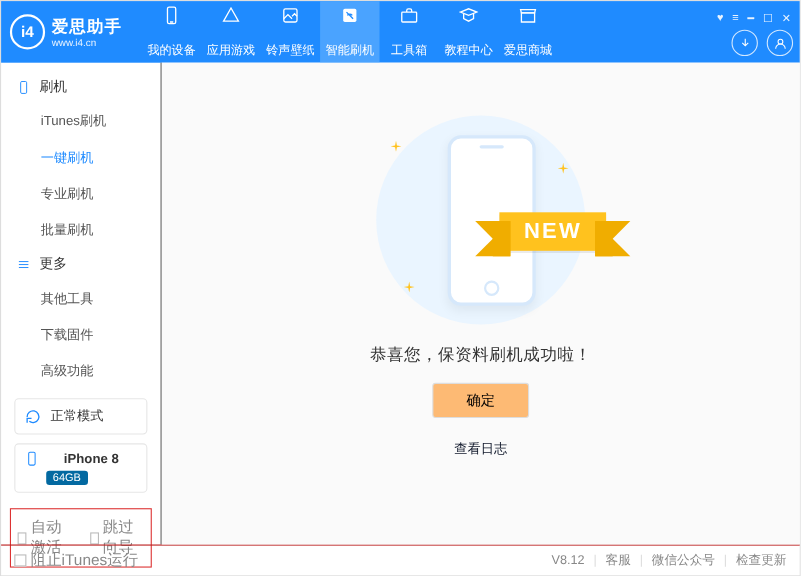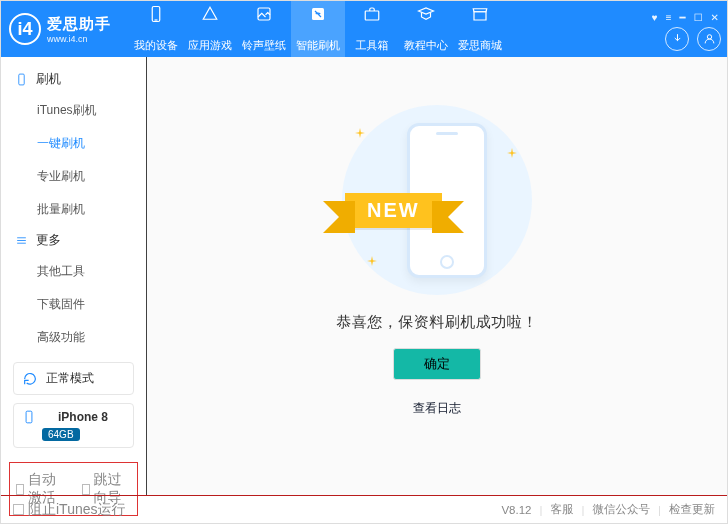--- a/index.html
+++ b/index.html
@@ -2,21 +2,21 @@
 <html><head>
 <meta charset="utf-8">
 <style>
   * { margin:0; padding:0; box-sizing:border-box; font-family: "Microsoft YaHei", Arial, sans-serif; }
   body { width:728px; height:524px; overflow:hidden; background:#fff; font-size:12px; color:#333; }
   .window { width:728px; height:524px; display:flex; flex-direction:column; border:1px solid #ddd; }
 
   
   .header { background:#1f8bff; height:56px; display:flex; align-items:center; padding:0 6px 0 8px; color:#fff; }
   .logo { display:flex; align-items:center; }
-  .logo-mark { width:32px; height:32px; border-radius:50%; border:2px solid #fff; display:flex; align-items:center; justify-content:center; font-weight:bold; font-size:18px; color:#fff; }
+  .logo-mark { width:32px; height:32px; border-radius:50%; border:2px solid #fff; display:flex; align-items:center; justify-content:center; font-weight:bold; font-size:14px; color:#fff; }
   .logo-text { margin-left:6px; }
   .logo-title { font-size:15px; font-weight:bold; letter-spacing:1px; }
   .logo-sub { font-size:9px; opacity:.9; }
   .navs { display:flex; margin-left:18px; height:100%; }
   .nav-item { width:54px; display:flex; flex-direction:column; align-items:center; justify-content:center; font-size:11px; gap:15px; cursor:pointer; }
   .nav-item.active { background:#4aa3ff; }
   .nav-ico { width:18px; height:18px; display:flex; align-items:center; justify-content:center; }
   .nav-ico svg { width:18px; height:18px; fill:none; stroke:#fff; stroke-width:1.6; }
   .header-right { margin-left:auto; display:flex; align-items:center; gap:10px; }
   .win-btns { display:flex; gap:8px; margin-right:2px; align-self:flex-start; margin-top:4px; }
@@ -40,35 +40,35 @@
   .device-row1 { display:flex; align-items:flex-start; gap:22px; }
   .device-row1 svg { width:14px; height:14px; stroke:#1f8bff; fill:none; stroke-width:1.6; }
   .cap-badge { display:inline-block; margin-top:4px; margin-left:20px; background:#0369a1; color:#fff; font-size:10px; padding:1px 6px; border-radius:3px; }
   .side-checks { border:1px solid #d33; margin:6px 8px 4px 8px; padding:8px 6px; display:flex; gap:16px; }
   .chk { display:flex; align-items:center; gap:4px; color:#888; font-size:14px; cursor:pointer;}
   .chk .box { width:11px; height:11px; border:1px solid #bbb; background:#fff; display:inline-block; }
 
   .main { flex:1; display:flex; flex-direction:column; align-items:center; background:#fafafa; position:relative; }
   .illus { margin-top:48px; width:220px; height:190px; position:relative; }
   .msg { margin-top:18px; font-size:15px; color:#333; letter-spacing:.5px; }
-  .ok-btn { margin-top:16px; border:1px solid #ddd; background:#14b8a6; padding:6px 30px; font-size:13px; border-radius:3px; cursor:pointer; }
+  .ok-btn { margin-top:16px; border:1px solid #ddd; background:#fdba74; padding:6px 30px; font-size:13px; border-radius:3px; cursor:pointer; }
   .log-link { margin-top:20px; font-size:12px; color:#0f172a; cursor:pointer; }
 
   
   .footer { border-top:1px solid #b91c1c; height:28px; display:flex; align-items:center; padding:0 12px; font-size:11.5px; color:#888; }
   .footer .chk { color:#888; }
   .footer-right { margin-left:auto; display:flex; gap:8px; align-items:center; }
   .sep { color:#ddd; }
 
   
   .circle-bg { position:absolute; width:190px; height:190px; left:15px; top:0; border-radius:50%; background:#eaf5ff; }
   .phone { position:absolute; left:80px; top:18px; width:80px; height:155px; background:#fff; border:3px solid #d6e8fb; border-radius:12px; box-shadow:0 4px 10px rgba(0,0,0,.06); }
   .phone:before { content:""; position:absolute; top:6px; left:50%; transform:translateX(-50%); width:22px; height:3px; background:#d6e8fb; border-radius:3px; }
   .phone:after { content:""; position:absolute; bottom:6px; left:50%; transform:translateX(-50%); width:10px; height:10px; border:2px solid #d6e8fb; border-radius:50%; }
-  .ribbon { position:absolute; top:88px; left:18px; width:220px; display:flex; justify-content:flex-start; }
+  .ribbon { position:absolute; top:88px; left:4px; width:220px; display:flex; justify-content:flex-end; }
   .ribbon-mid { background:#ffc21e; color:#fff; font-weight:bold; letter-spacing:2px; font-size:20px; padding:6px 22px; position:relative; box-shadow:0 2px 0 rgba(0,0,0,.08); }
   .ribbon-mid:before, .ribbon-mid:after { content:""; position:absolute; top:8px; width:0; height:0; border:16px solid #f0ad00; }
   .ribbon-mid:before { left:-22px; border-left-color:transparent; }
   .ribbon-mid:after  { right:-22px; border-right-color:transparent; }
   .sparkle { position:absolute; width:10px; height:10px; }
   .sparkle svg { width:100%; height:100%; fill:#ffc21e; }
   .sp1 { left:28px; top:22px; }
   .sp2 { left:180px; top:42px; }
   .sp3 { left:40px; top:150px; }
 </style>

